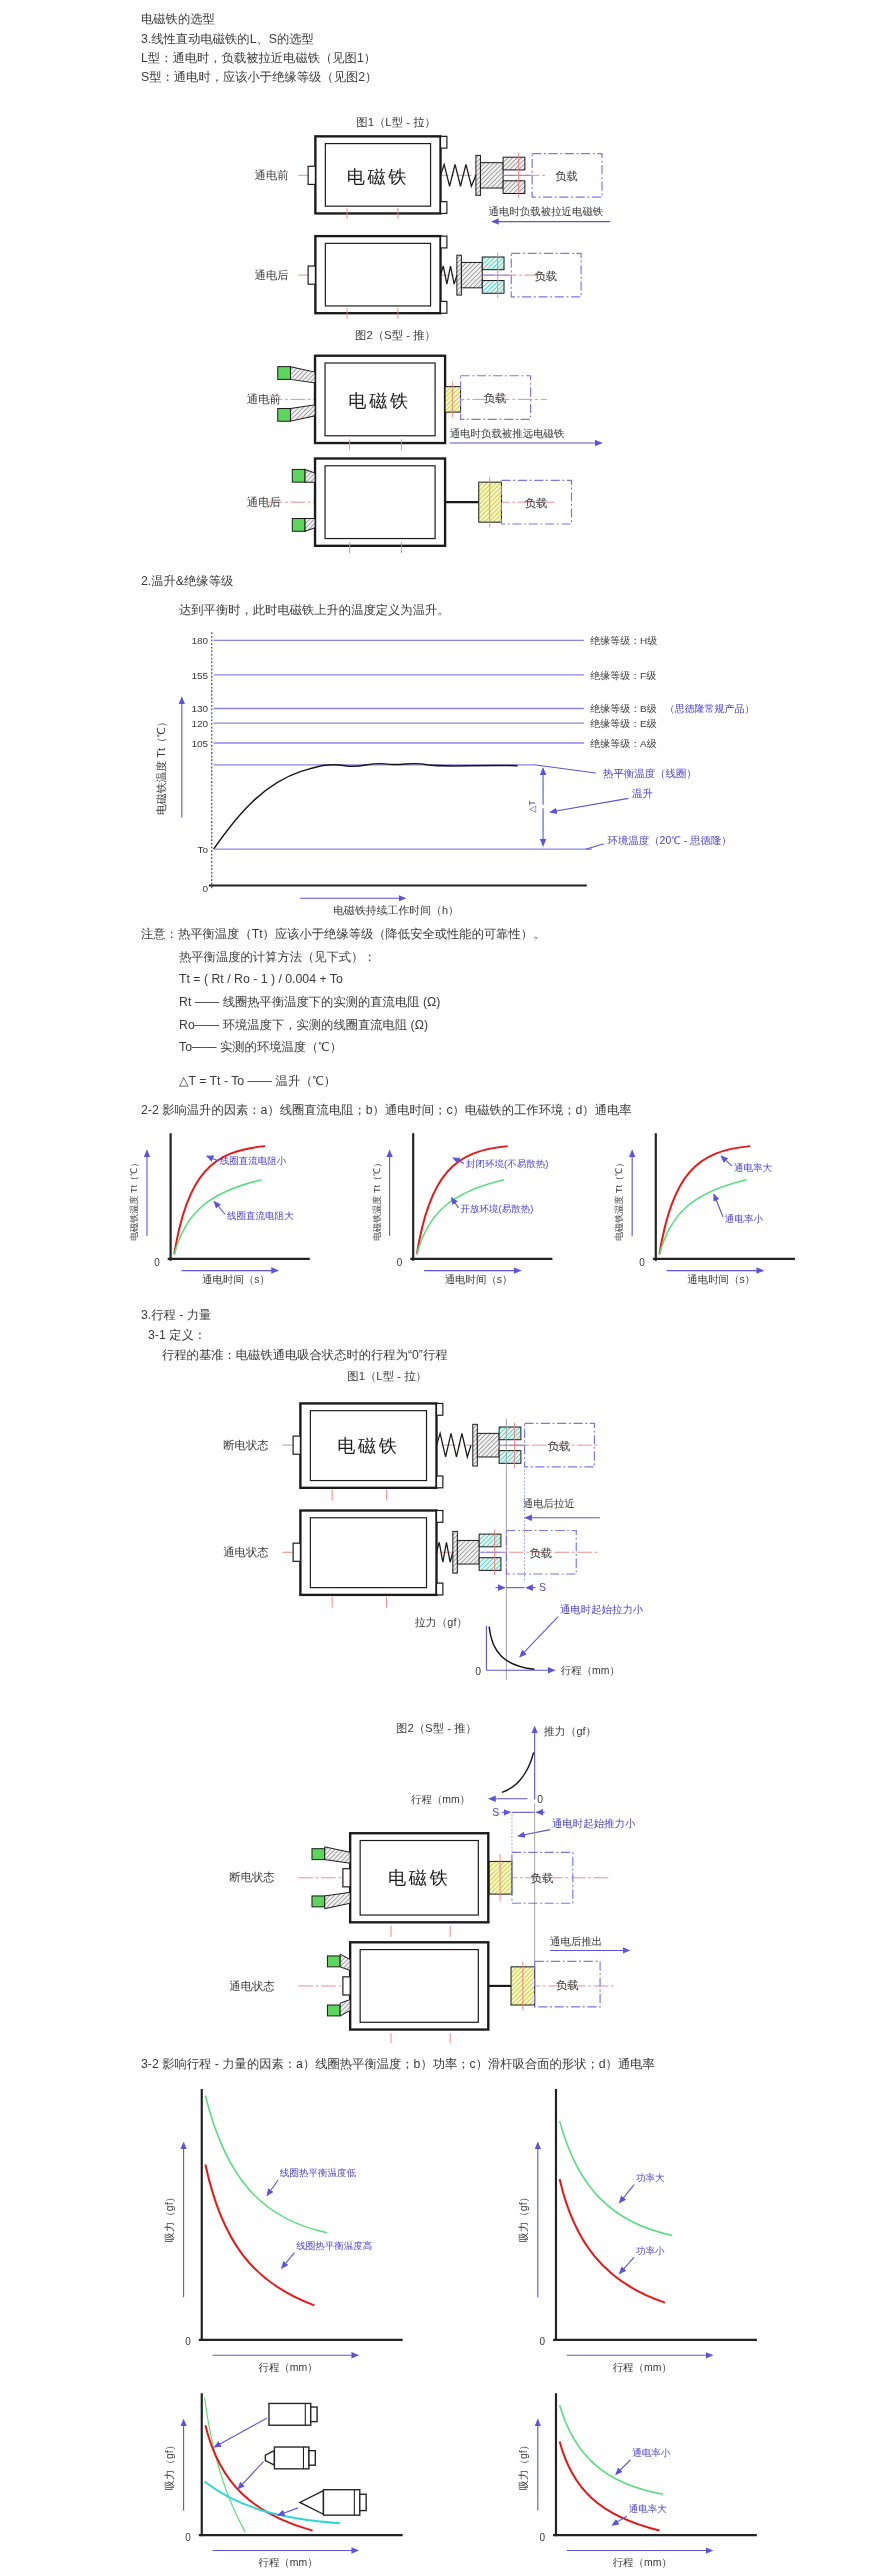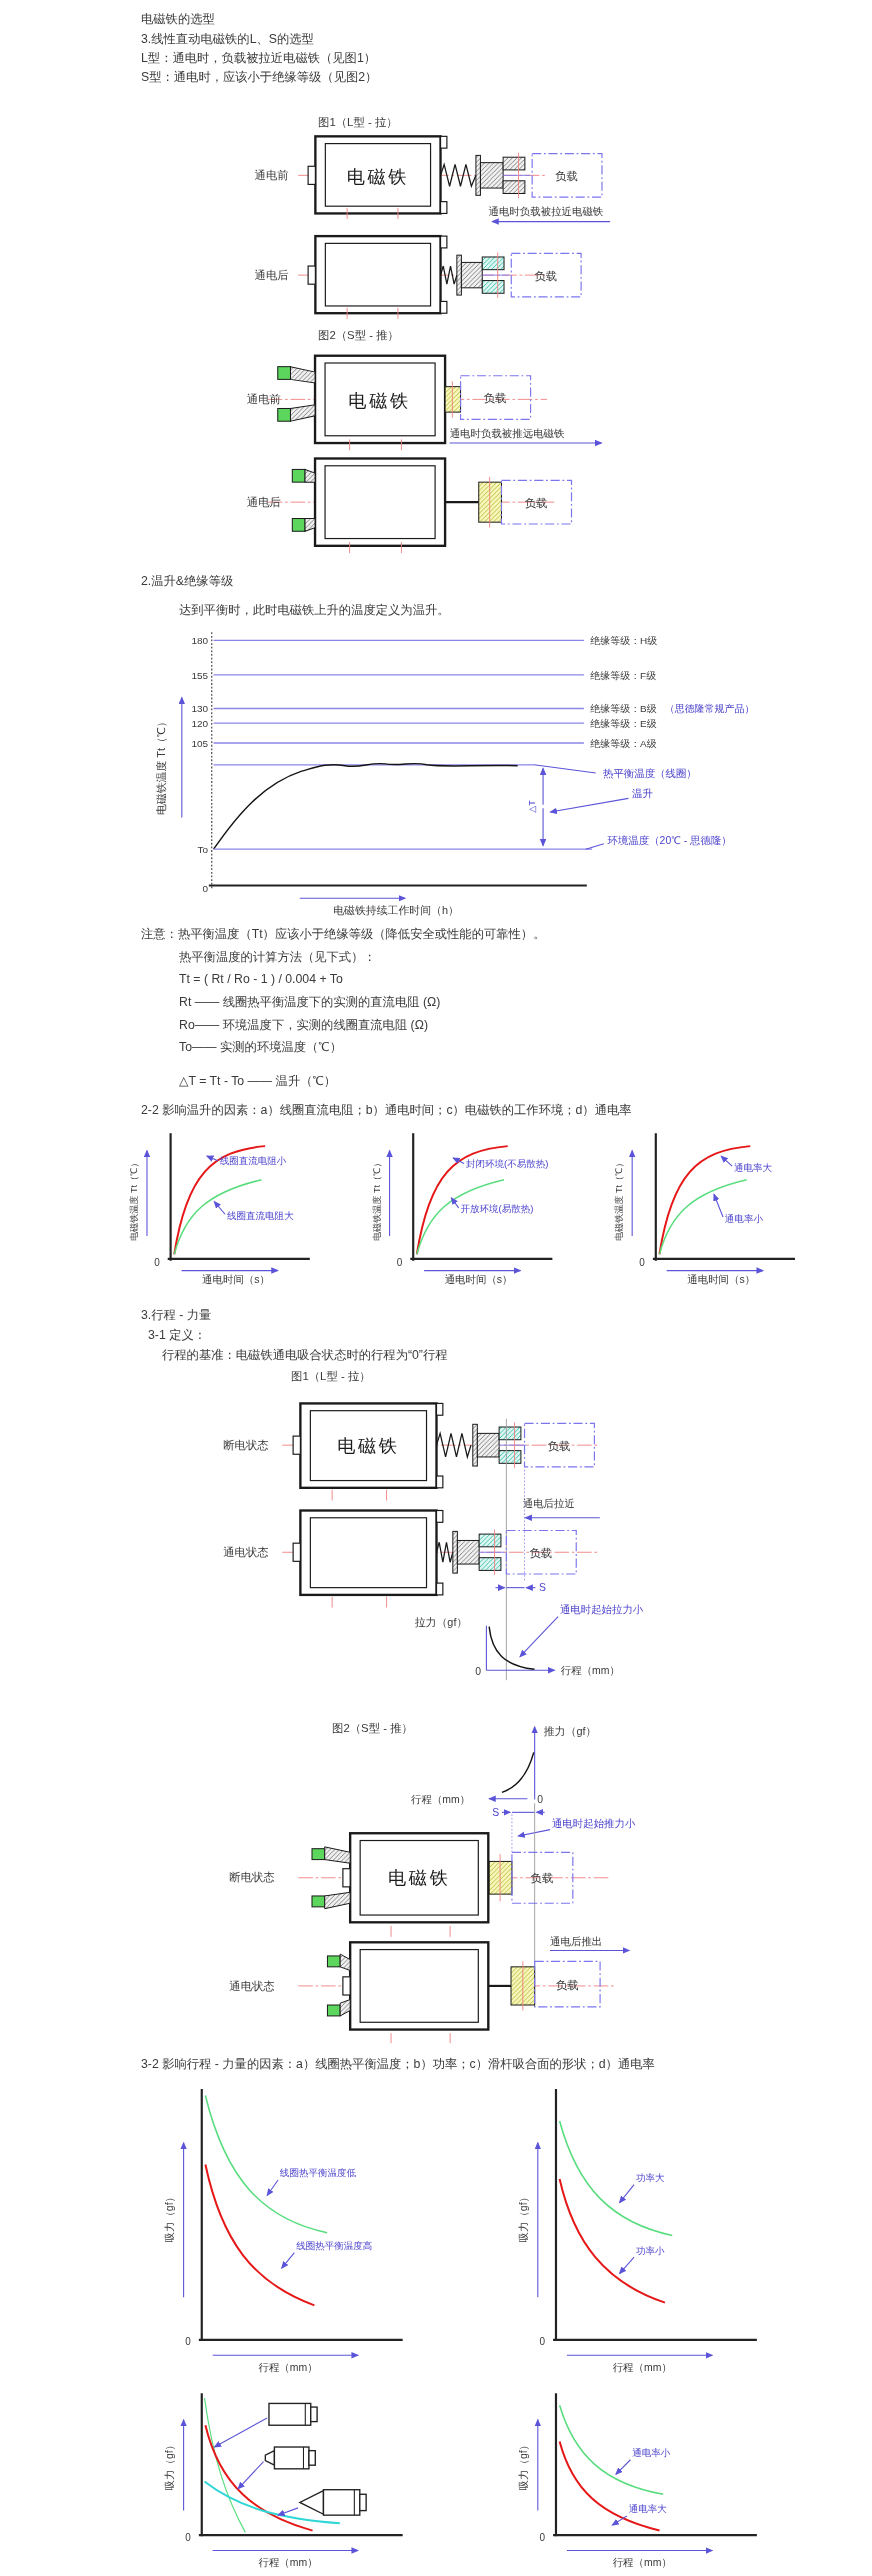--- a/index.html
+++ b/index.html
@@ -1,20 +1,20 @@
 <!DOCTYPE html>
 <html style="font-size:14.5px"><head>
 <meta charset="utf-8">
 <style>
   html,body{margin:0;padding:0;background:#fff;}
   .page{position:relative;width:848px;height:2576px;background:#fff;
         font-family:"Liberation Sans",sans-serif;overflow:hidden;}
   .abs{position:absolute;}
   .t{position:absolute;white-space:nowrap;color:#3a3a3a;font-size:12.3px;line-height:1.3;}
-  .ttl{text-align:left;}
+  .ttl{text-align:right;}
   svg{overflow:visible;}
   svg text{font-family:"Liberation Sans",sans-serif;}
   .tD{fill:#3a3a3a;}
   .tB{fill:#4b42cc;}
   .f10{font-size:10px;}.f105{font-size:10.5px;}.f11{font-size:11px;}
   .f115{font-size:11.5px;}.f12{font-size:12px;}.f125{font-size:12.5px;}
   .mag{font-size:20px;fill:#1a1a1a;letter-spacing:3px;font-weight:500;}
   .ax{stroke:#222;stroke-width:2.4;stroke-linecap:square;fill:none;}
   .bl{stroke:#5b54d8;stroke-width:1.2;fill:none;}
   .lvl{stroke:#8a85e6;stroke-width:1.4;fill:none;}

